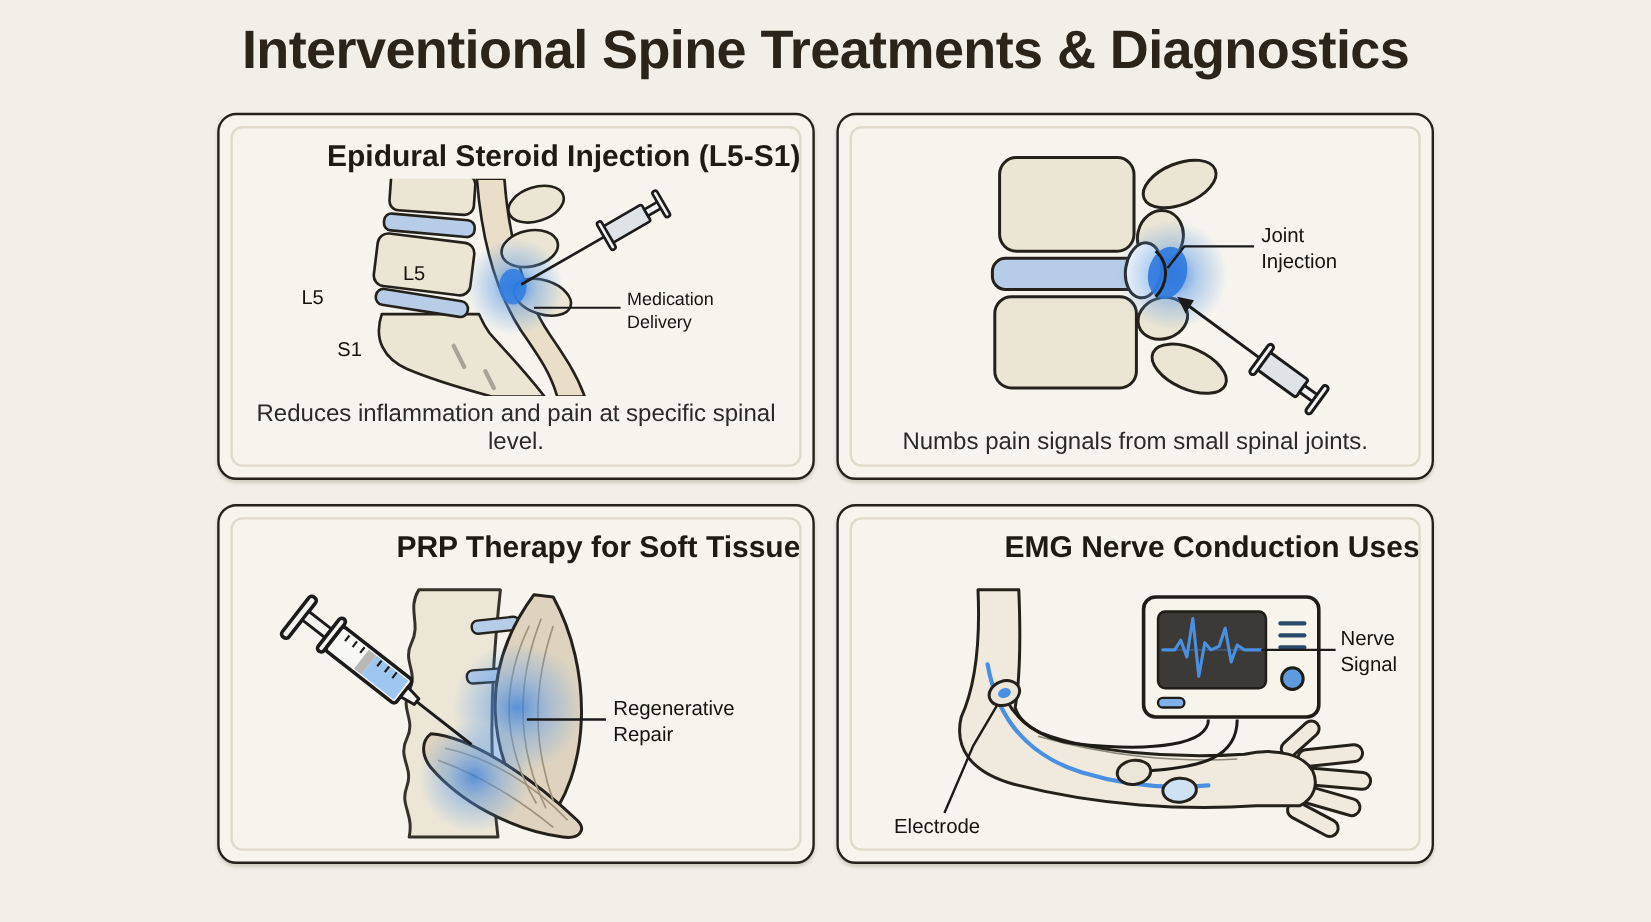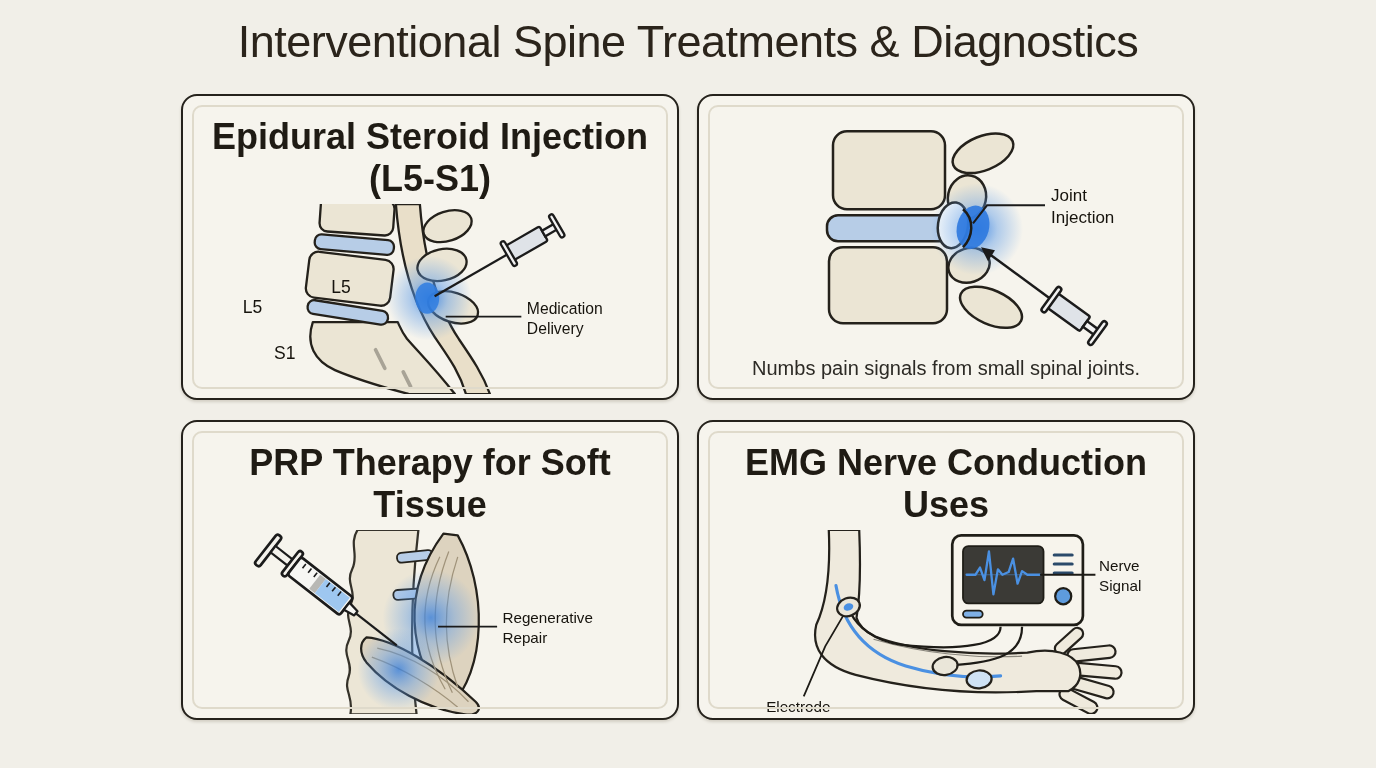--- a/index.html
+++ b/index.html
@@ -11,21 +11,21 @@
   body{
     width:1376px;height:768px;overflow:hidden;
     background:var(--background);
     font-family:"Liberation Sans","DejaVu Sans",sans-serif;
     color:var(--body-text);
   }
   .page-title{
     margin:16px 0 0;
     text-align:center;
     font-size:45px;
-    font-weight:normal;
+    font-weight:bold;
     letter-spacing:-0.5px;
     color:var(--title-text);
   }
   .grid{
     width:1014px;
     margin:26px auto 0;
     display:grid;
     grid-template-columns:498px 498px;
     grid-template-rows:306px 300px;
     column-gap:18px;
@@ -44,22 +44,22 @@
   .panel::before{
     content:"";
     position:absolute;
     inset:9px;
     border:2px solid var(--inner-border);
     border-radius:10px;
     pointer-events:none;
   }
   .panel-title{
     margin-top:20px;
-    text-align:center;
-    font-size:36px;
+    text-align:right;
+    font-size:25px;
     font-weight:bold;
     color:#1f1b14;
   }
   .illustration{
     flex:1;
     min-height:0;
     display:flex;
     align-items:center;
     justify-content:center;
   }
@@ -120,20 +120,21 @@
           </g>
         </g>
         <line x1="248" y1="122" x2="330" y2="122" stroke="#1b1b1b" stroke-width="2"></line>
         <text class="lvl" x="28" y="118">L5</text>
         <text class="lvl" x="124" y="96">L5</text>
         <text class="lvl" x="62" y="168">S1</text>
         <text x="336" y="119">Medication</text>
         <text x="336" y="141">Delivery</text>
       </svg>
     </div>
+    <div class="caption">Reduces inflammation and pain at specific spinal level.</div>
   </section>
 
   <section class="panel">
     <div class="illustration">
       <svg viewBox="0 0 462 206" preserveAspectRatio="xMidYMid meet">
         <defs>
           <radialGradient id="facGlow">
             <stop offset="0%" stop-color="#2e7be0" stop-opacity="0.9"></stop>
             <stop offset="45%" stop-color="#5b9ae8" stop-opacity="0.45"></stop>
             <stop offset="100%" stop-color="#5b9ae8" stop-opacity="0"></stop>

